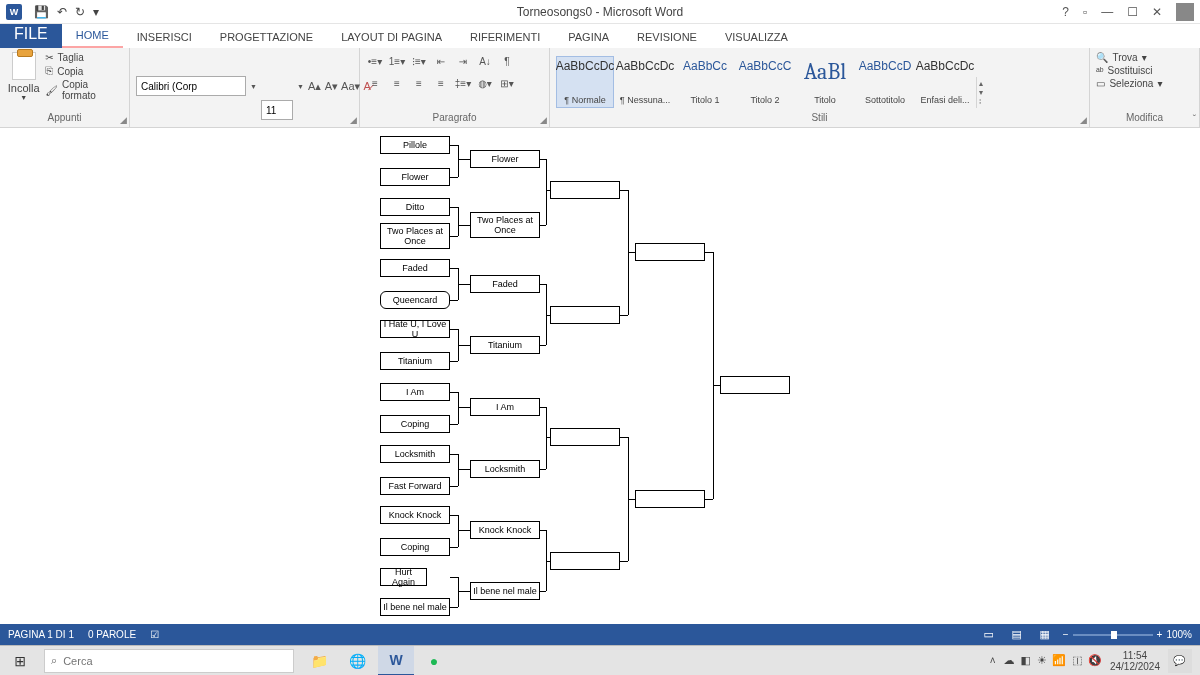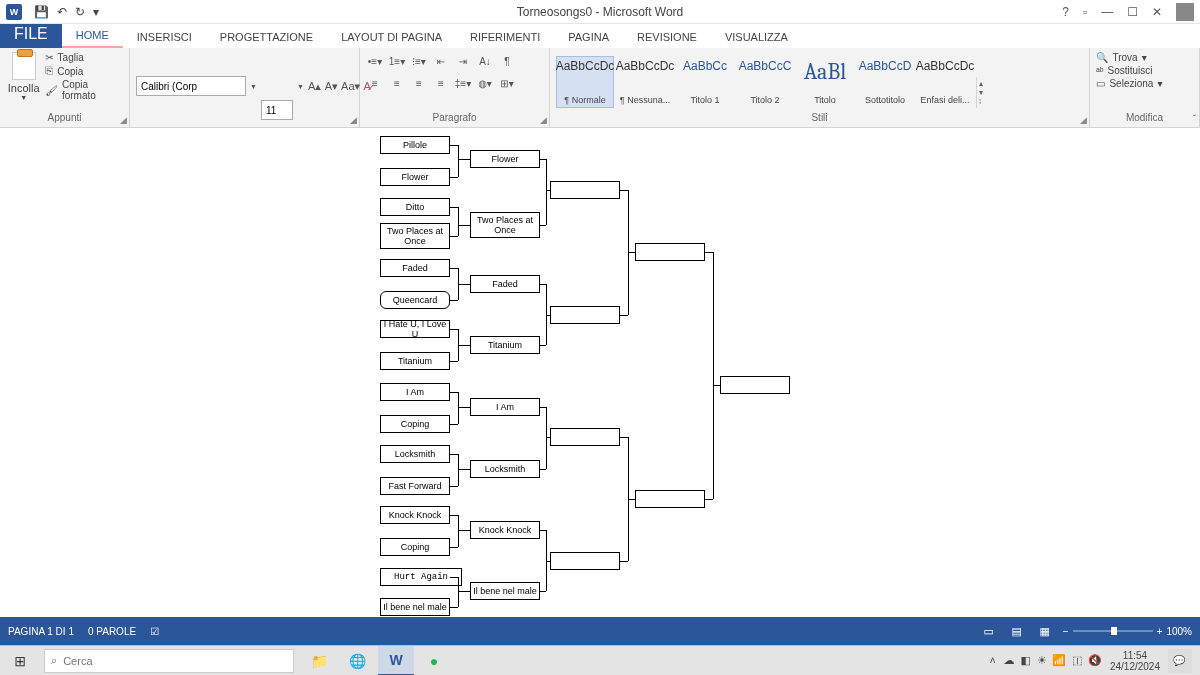--- a/index.html
+++ b/index.html
@@ -74,21 +74,21 @@
 
 
 .docarea { position:absolute; top:128px; left:0; right:0; bottom:36px; background:#fff; overflow:hidden;}
 .page { position:absolute; left:160px; top:0; width:880px; height:100%; background:#fff; }
 .bracket { position:relative; width:100%; height:100%;}
 .box { position:absolute; border:1px solid #000; background:#fff; font-size:9px; display:flex; align-items:center; justify-content:center; text-align:center; padding:2px;}
 .conn { position:absolute; background:#000;}
 .hline { height:1px;} .vline { width:1px;}
 
 
-.statusbar { position:absolute; bottom:30px; left:0; right:0; height:28px; background:#2b579a; color:#fff; display:flex; align-items:center; font-size:10px; padding:0 8px; justify-content:space-between;}
+.statusbar { position:absolute; bottom:30px; left:0; right:0; height:21px; background:#2b579a; color:#fff; display:flex; align-items:center; font-size:10px; padding:0 8px; justify-content:space-between;}
 .sb-left { display:flex; gap:14px; align-items:center;}
 .sb-right { display:flex; gap:8px; align-items:center;}
 .viewbtn { width:20px; height:16px; display:flex; align-items:center; justify-content:center; cursor:pointer; font-size:11px;}
 .zoom { display:flex; align-items:center; gap:4px;}
 .zslider { width:80px; height:2px; background:#6a8ec2; position:relative;}
 .zthumb { position:absolute; left:48%; top:-3px; width:6px; height:8px; background:#fff;}
 
 
 .taskbar { position:absolute; bottom:0; left:0; right:0; height:30px; background:#e4e4e4; display:flex; align-items:center; border-top:1px solid #bbb;}
 .start { width:40px; height:30px; display:flex; align-items:center; justify-content:center; cursor:pointer; color:#333; font-size:14px;}
@@ -284,21 +284,21 @@
         <div class="box" style="left: 220px; top: 131px; width: 70px; height: 18px;">Faded</div>
         <div class="box" style="left: 220px; top: 163px; width: 70px; height: 18px; border-radius: 6px;">Queencard</div>
         <div class="box" style="left: 220px; top: 192px; width: 70px; height: 18px;">I Hate U, I Love U</div>
         <div class="box" style="left: 220px; top: 224px; width: 70px; height: 18px;">Titanium</div>
         <div class="box" style="left: 220px; top: 255px; width: 70px; height: 18px;">I Am</div>
         <div class="box" style="left: 220px; top: 287px; width: 70px; height: 18px;">Coping</div>
         <div class="box" style="left: 220px; top: 317px; width: 70px; height: 18px;">Locksmith</div>
         <div class="box" style="left: 220px; top: 349px; width: 70px; height: 18px;">Fast Forward</div>
         <div class="box" style="left: 220px; top: 378px; width: 70px; height: 18px;">Knock Knock</div>
         <div class="box" style="left: 220px; top: 410px; width: 70px; height: 18px;">Coping</div>
-        <div class="box" style="left: 220px; top: 440px; width: 82px; height: 18px; font-family: Liberation Mono, monospace;">Hurt Again</div>
+        <div class="box" style="left: 220px; top: 440px; width: 47px; height: 18px;">Hurt Again</div>
         <div class="box" style="left: 220px; top: 470px; width: 70px; height: 18px;">Il bene nel male</div>
         <div class="box" style="left: 310px; top: 22px; width: 70px; height: 18px;">Flower</div>
         <div class="box" style="left: 310px; top: 84px; width: 70px; height: 26px;">Two Places at Once</div>
         <div class="box" style="left: 310px; top: 147px; width: 70px; height: 18px;">Faded</div>
         <div class="box" style="left: 310px; top: 208px; width: 70px; height: 18px;">Titanium</div>
         <div class="box" style="left: 310px; top: 270px; width: 70px; height: 18px;">I Am</div>
         <div class="box" style="left: 310px; top: 332px; width: 70px; height: 18px;">Locksmith</div>
         <div class="box" style="left: 310px; top: 393px; width: 70px; height: 18px;">Knock Knock</div>
         <div class="box" style="left: 310px; top: 454px; width: 70px; height: 18px;">Il bene nel male</div>
         <div class="box" style="left: 390px; top: 53px; width: 70px; height: 18px;"></div>

